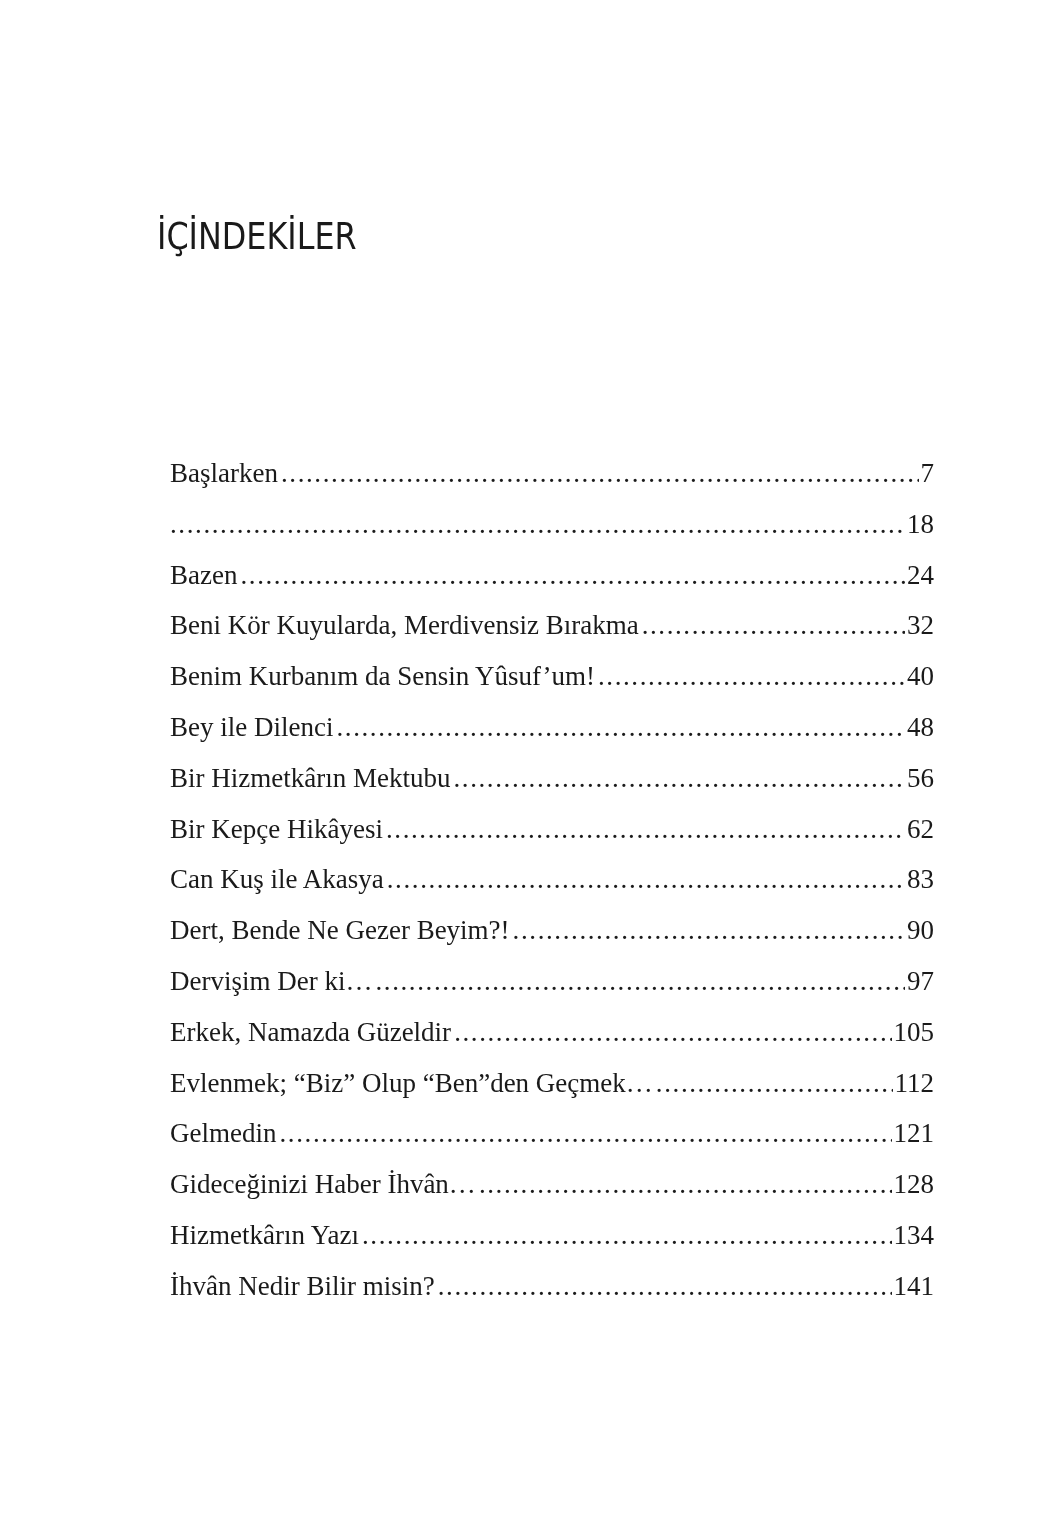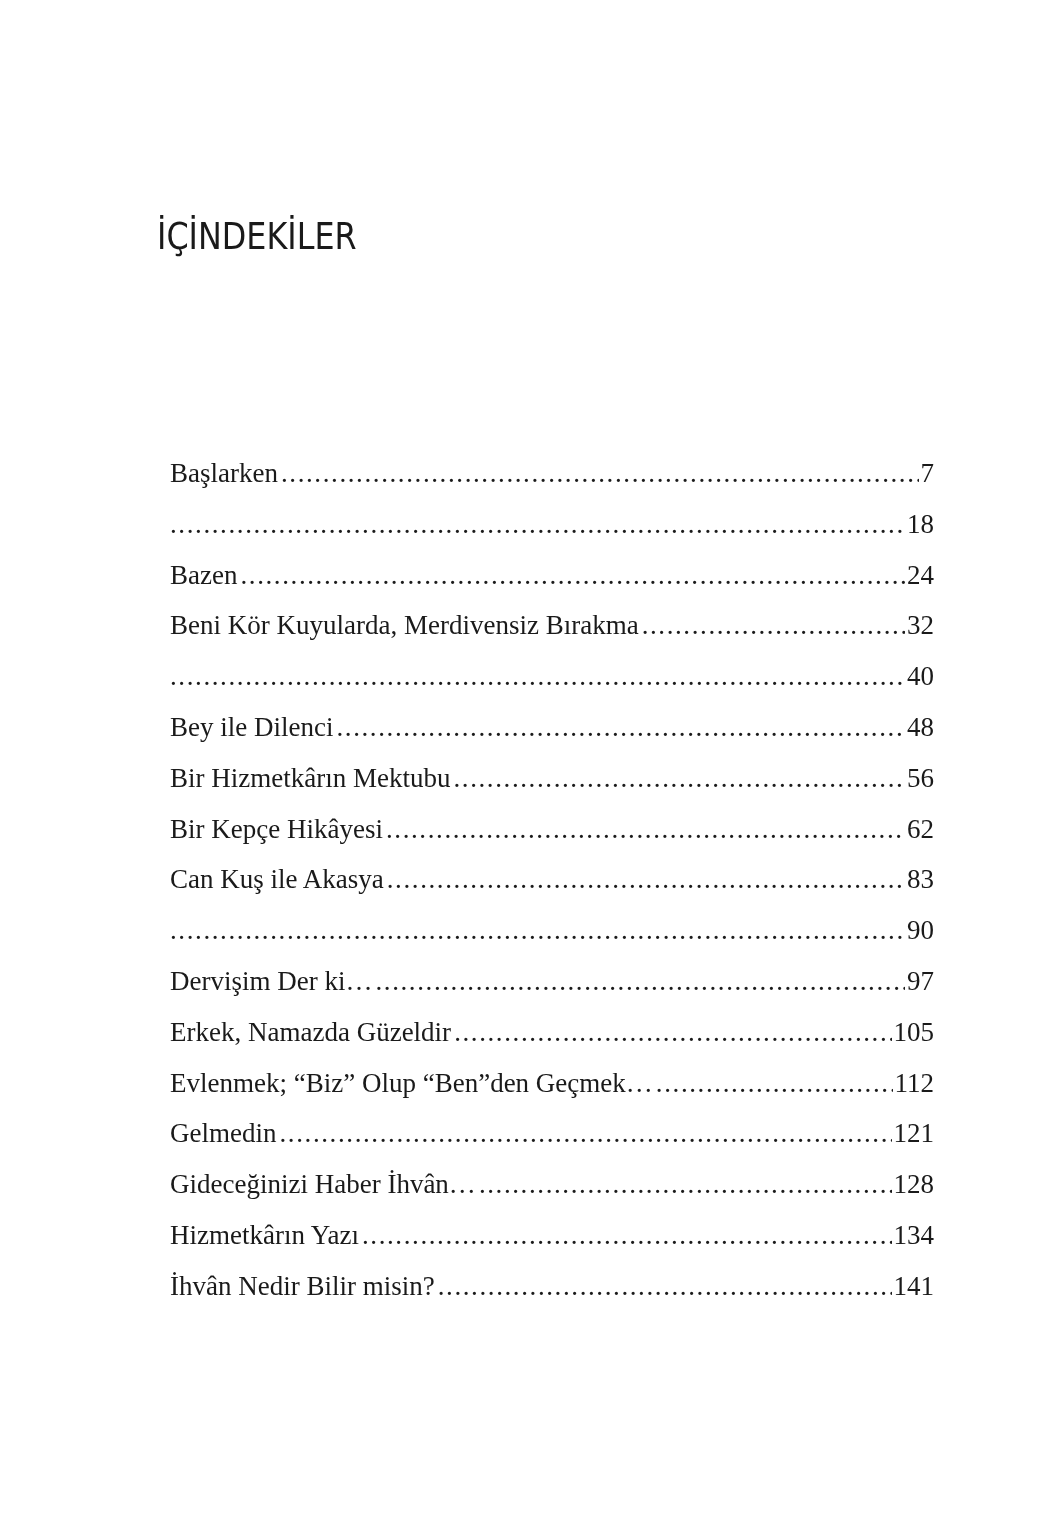--- a/index.html
+++ b/index.html
@@ -87,20 +87,21 @@
     <span class="toc-title">Bazen</span>
     <span class="toc-leader"></span>
     <span class="toc-page">24</span>
   </li>
   <li class="toc-entry">
     <span class="toc-title">Beni Kör Kuyularda, Merdivensiz Bırakma</span>
     <span class="toc-leader"></span>
     <span class="toc-page">32</span>
   </li>
   <li class="toc-entry">
+    <span class="toc-title">Benim Kurbanım da Sensin Yûsuf’um!</span>
     <span class="toc-leader"></span>
     <span class="toc-page">40</span>
   </li>
   <li class="toc-entry">
     <span class="toc-title">Bey ile Dilenci</span>
     <span class="toc-leader"></span>
     <span class="toc-page">48</span>
   </li>
   <li class="toc-entry">
     <span class="toc-title">Bir Hizmetkârın Mektubu</span>
@@ -111,20 +112,21 @@
     <span class="toc-title">Bir Kepçe Hikâyesi</span>
     <span class="toc-leader"></span>
     <span class="toc-page">62</span>
   </li>
   <li class="toc-entry">
     <span class="toc-title">Can Kuş ile Akasya</span>
     <span class="toc-leader"></span>
     <span class="toc-page">83</span>
   </li>
   <li class="toc-entry">
+    <span class="toc-title">Dert, Bende Ne Gezer Beyim?!</span>
     <span class="toc-leader"></span>
     <span class="toc-page">90</span>
   </li>
   <li class="toc-entry">
     <span class="toc-title">Dervişim Der ki…</span>
     <span class="toc-leader"></span>
     <span class="toc-page">97</span>
   </li>
   <li class="toc-entry">
     <span class="toc-title">Erkek, Namazda Güzeldir</span>

